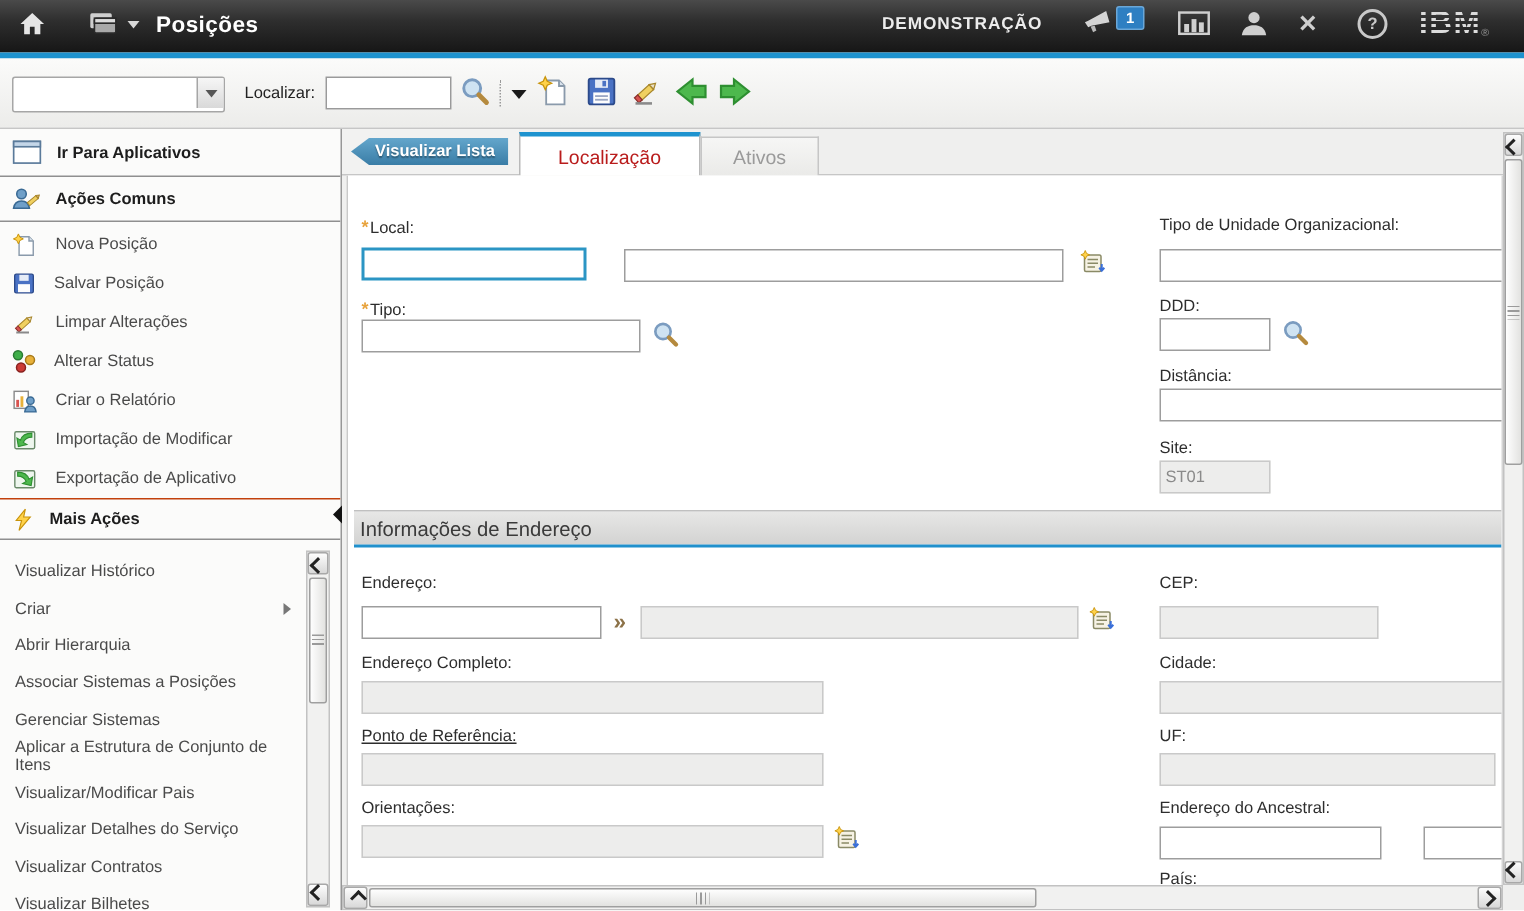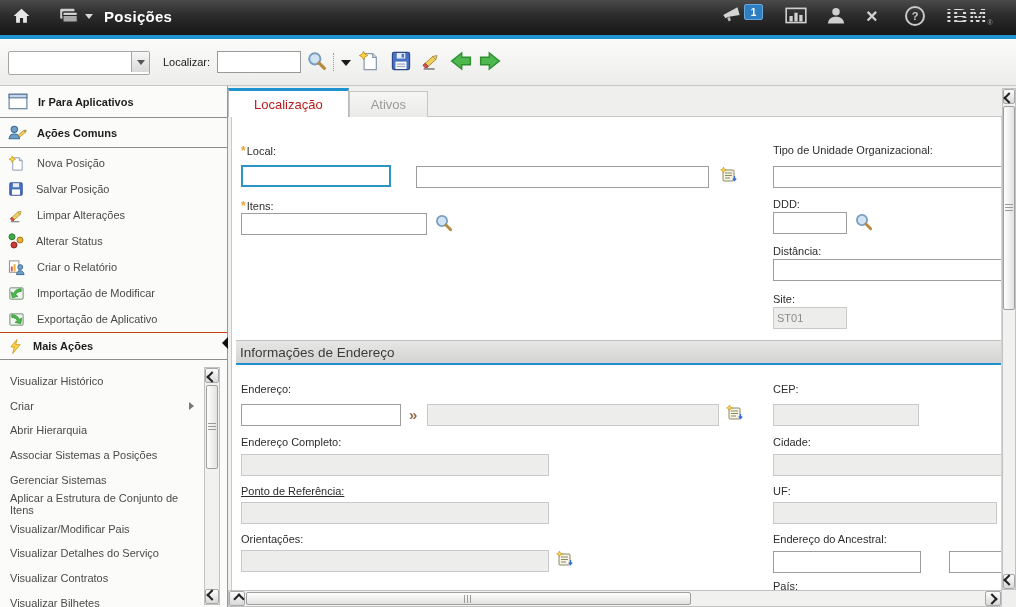--- a/index.html
+++ b/index.html
@@ -109,20 +109,23 @@
       <svg width="22" height="18" viewBox="0 0 20 16">
         <rect x="2" y="1.5" width="13" height="9" rx="1" fill="#cfcfcf"></rect>
         <rect x="4.5" y="4.5" width="13" height="9" rx="1" fill="#a9a9a9" stroke="#2a2a2a"></rect>
         <rect x="4.5" y="4.5" width="13" height="3" fill="#dcdcdc" stroke="#2a2a2a"></rect>
       </svg>
       <span class="tb-caret"></span>
     </div>
     <div class="abs" style="left:104px;">
       <span class="app-title">Posições</span>
     </div>
+    <div class="abs" style="left:588px;">
+      <span class="env-label">DEMONSTRAÇÃO</span>
+    </div>
     <div class="abs" style="left:720px;">
       <svg width="24" height="22" viewBox="0 0 22 20">
         <path d="M16 2 L5 8 L3 9 L5 12 L7 11 L18 9 Z" fill="#d4d4d4"></path>
         <path d="M6.5 11.5 L8 15 L10 14 L9 11" fill="#b9b9b9"></path>
       </svg>
     </div>
     <div class="noti-badge">1</div>
     <div class="abs" style="left:784px;">
       <svg width="24" height="20" viewBox="0 0 22 18">
         <rect x="2" y="2" width="18" height="13" fill="none" stroke="#cfcfcf" stroke-width="1.5"></rect>
@@ -339,20 +342,23 @@
       <div class="scr-btn" style="left:0;bottom:0;width:14px;height:15px;">
           <span class="chev down"></span>
         </div>
     </div>
   </div>
 
   <div class="collapse-handle"></div>
 
   <div class="main">
     <div class="tabstrip">
+      <div class="tab-lead">
+        <span class="viewlist-badge">Visualizar Lista</span>
+      </div>
       <div class="tab active">Localização</div>
       <div class="tab inactive">Ativos</div>
       <div class="tab-fill"></div>
     </div>
 
     <div class="content">
 
       <div class="lbl" style="left:9px;top:27px;">
         <span class="req">*</span><span>Local:</span>
       </div>
@@ -362,21 +368,21 @@
         <svg width="18" height="18" viewBox="0 0 18 18">
           <rect x="3" y="4" width="11" height="11" rx="1" fill="#f6f2e4" stroke="#8a8a66"></rect>
           <line x1="5" y1="7" x2="12" y2="7" stroke="#8a8a66"></line>
             <line x1="5" y1="9.5" x2="12" y2="9.5" stroke="#8a8a66"></line>
             <line x1="5" y1="12" x2="10" y2="12" stroke="#8a8a66"></line>
           <path d="M3.5 1 L4.4 3 6.4 3.9 4.4 4.8 3.5 6.8 2.6 4.8 0.6 3.9 2.6 3 Z" fill="#ffd24a" stroke="#c8930a" stroke-width="0.6"></path>
           <path d="M14.5 10 V14 M12.8 12.5 L14.5 14.5 L16.2 12.5" stroke="#3a6fd8" stroke-width="1.3" fill="none"></path>
         </svg>
       </span>
       <div class="lbl" style="left:9px;top:82px;">
-        <span class="req">*</span><span>Itens:</span>
+        <span class="req">*</span><span>Tipo:</span>
       </div>
       <input class="inp" style="left: 9px; top: 96px; width: 186px;" value="">
       <span class="icon16" style="left:202px;top:96px;">
         <svg width="20" height="20" viewBox="0 0 18 18">
           <circle cx="7.2" cy="7.2" r="4.6" fill="#cfe3f2" stroke="#7b9cc0" stroke-width="1.6"></circle>
           <line x1="10.8" y1="10.8" x2="15" y2="15" stroke="#b58a3e" stroke-width="2.6" stroke-linecap="round"></line>
         </svg>
       </span>
 
       <div class="lbl" style="left:541px;top:27px;">Tipo de Unidade Organizacional:</div>

